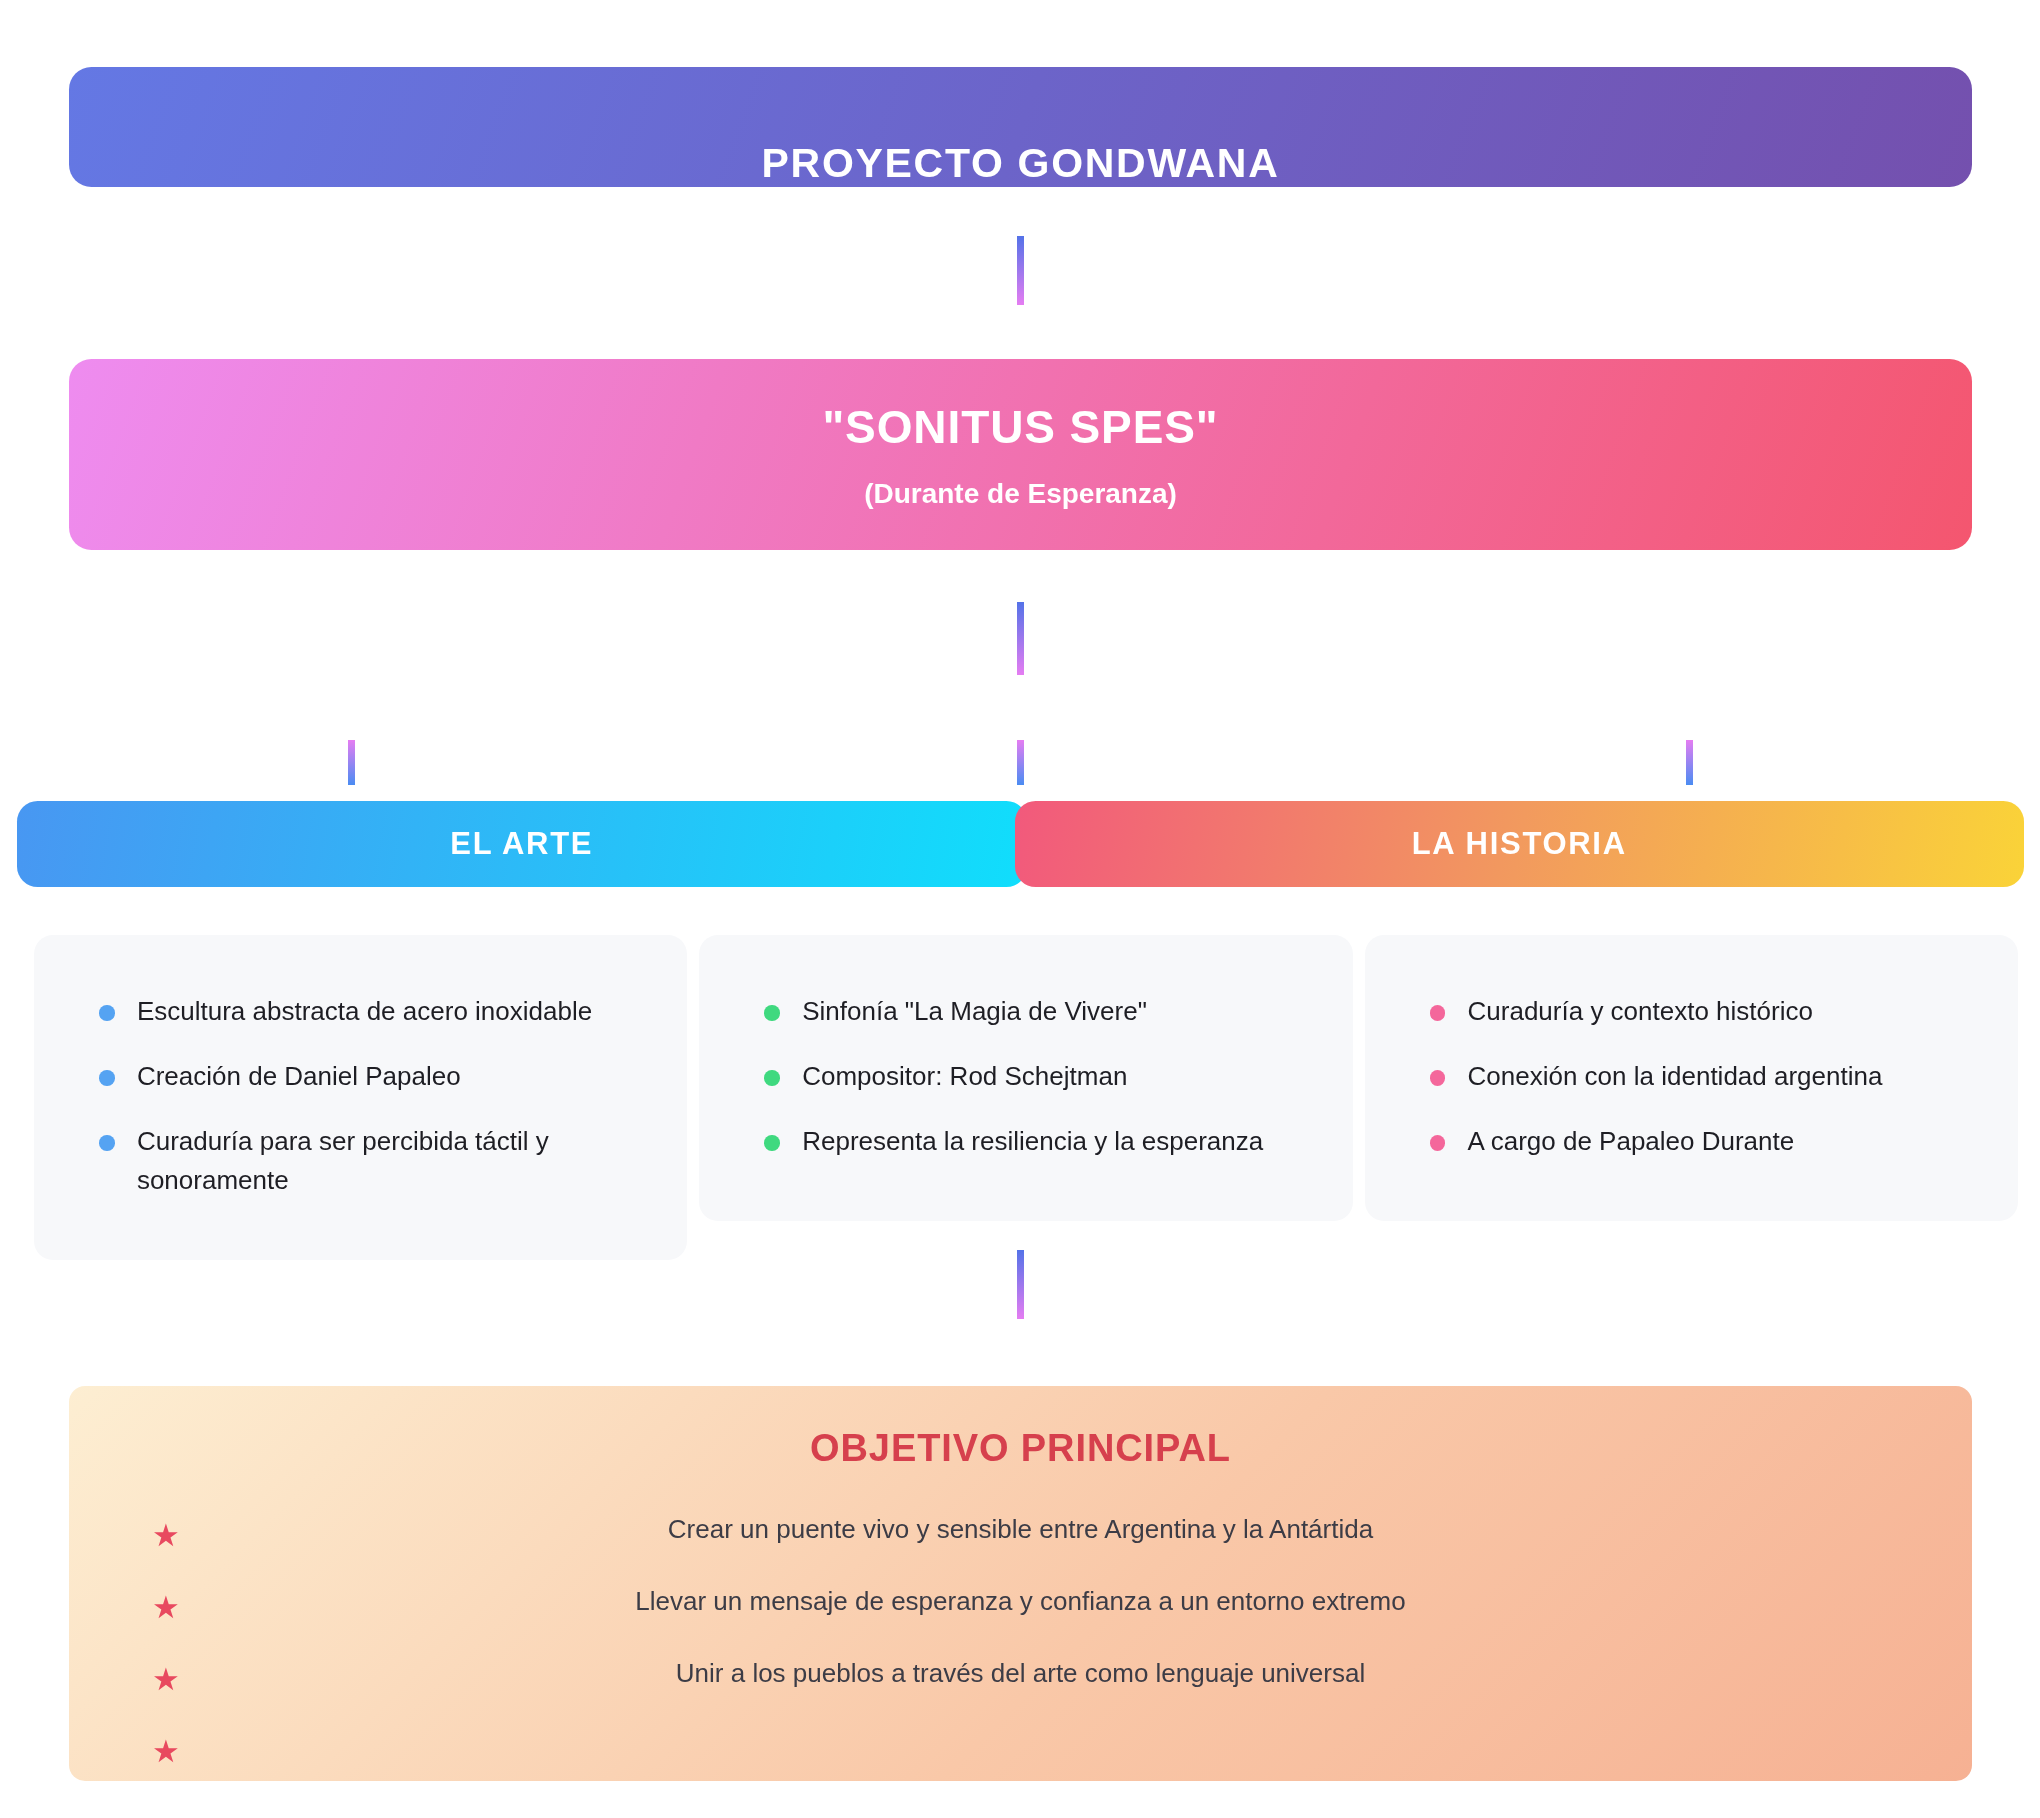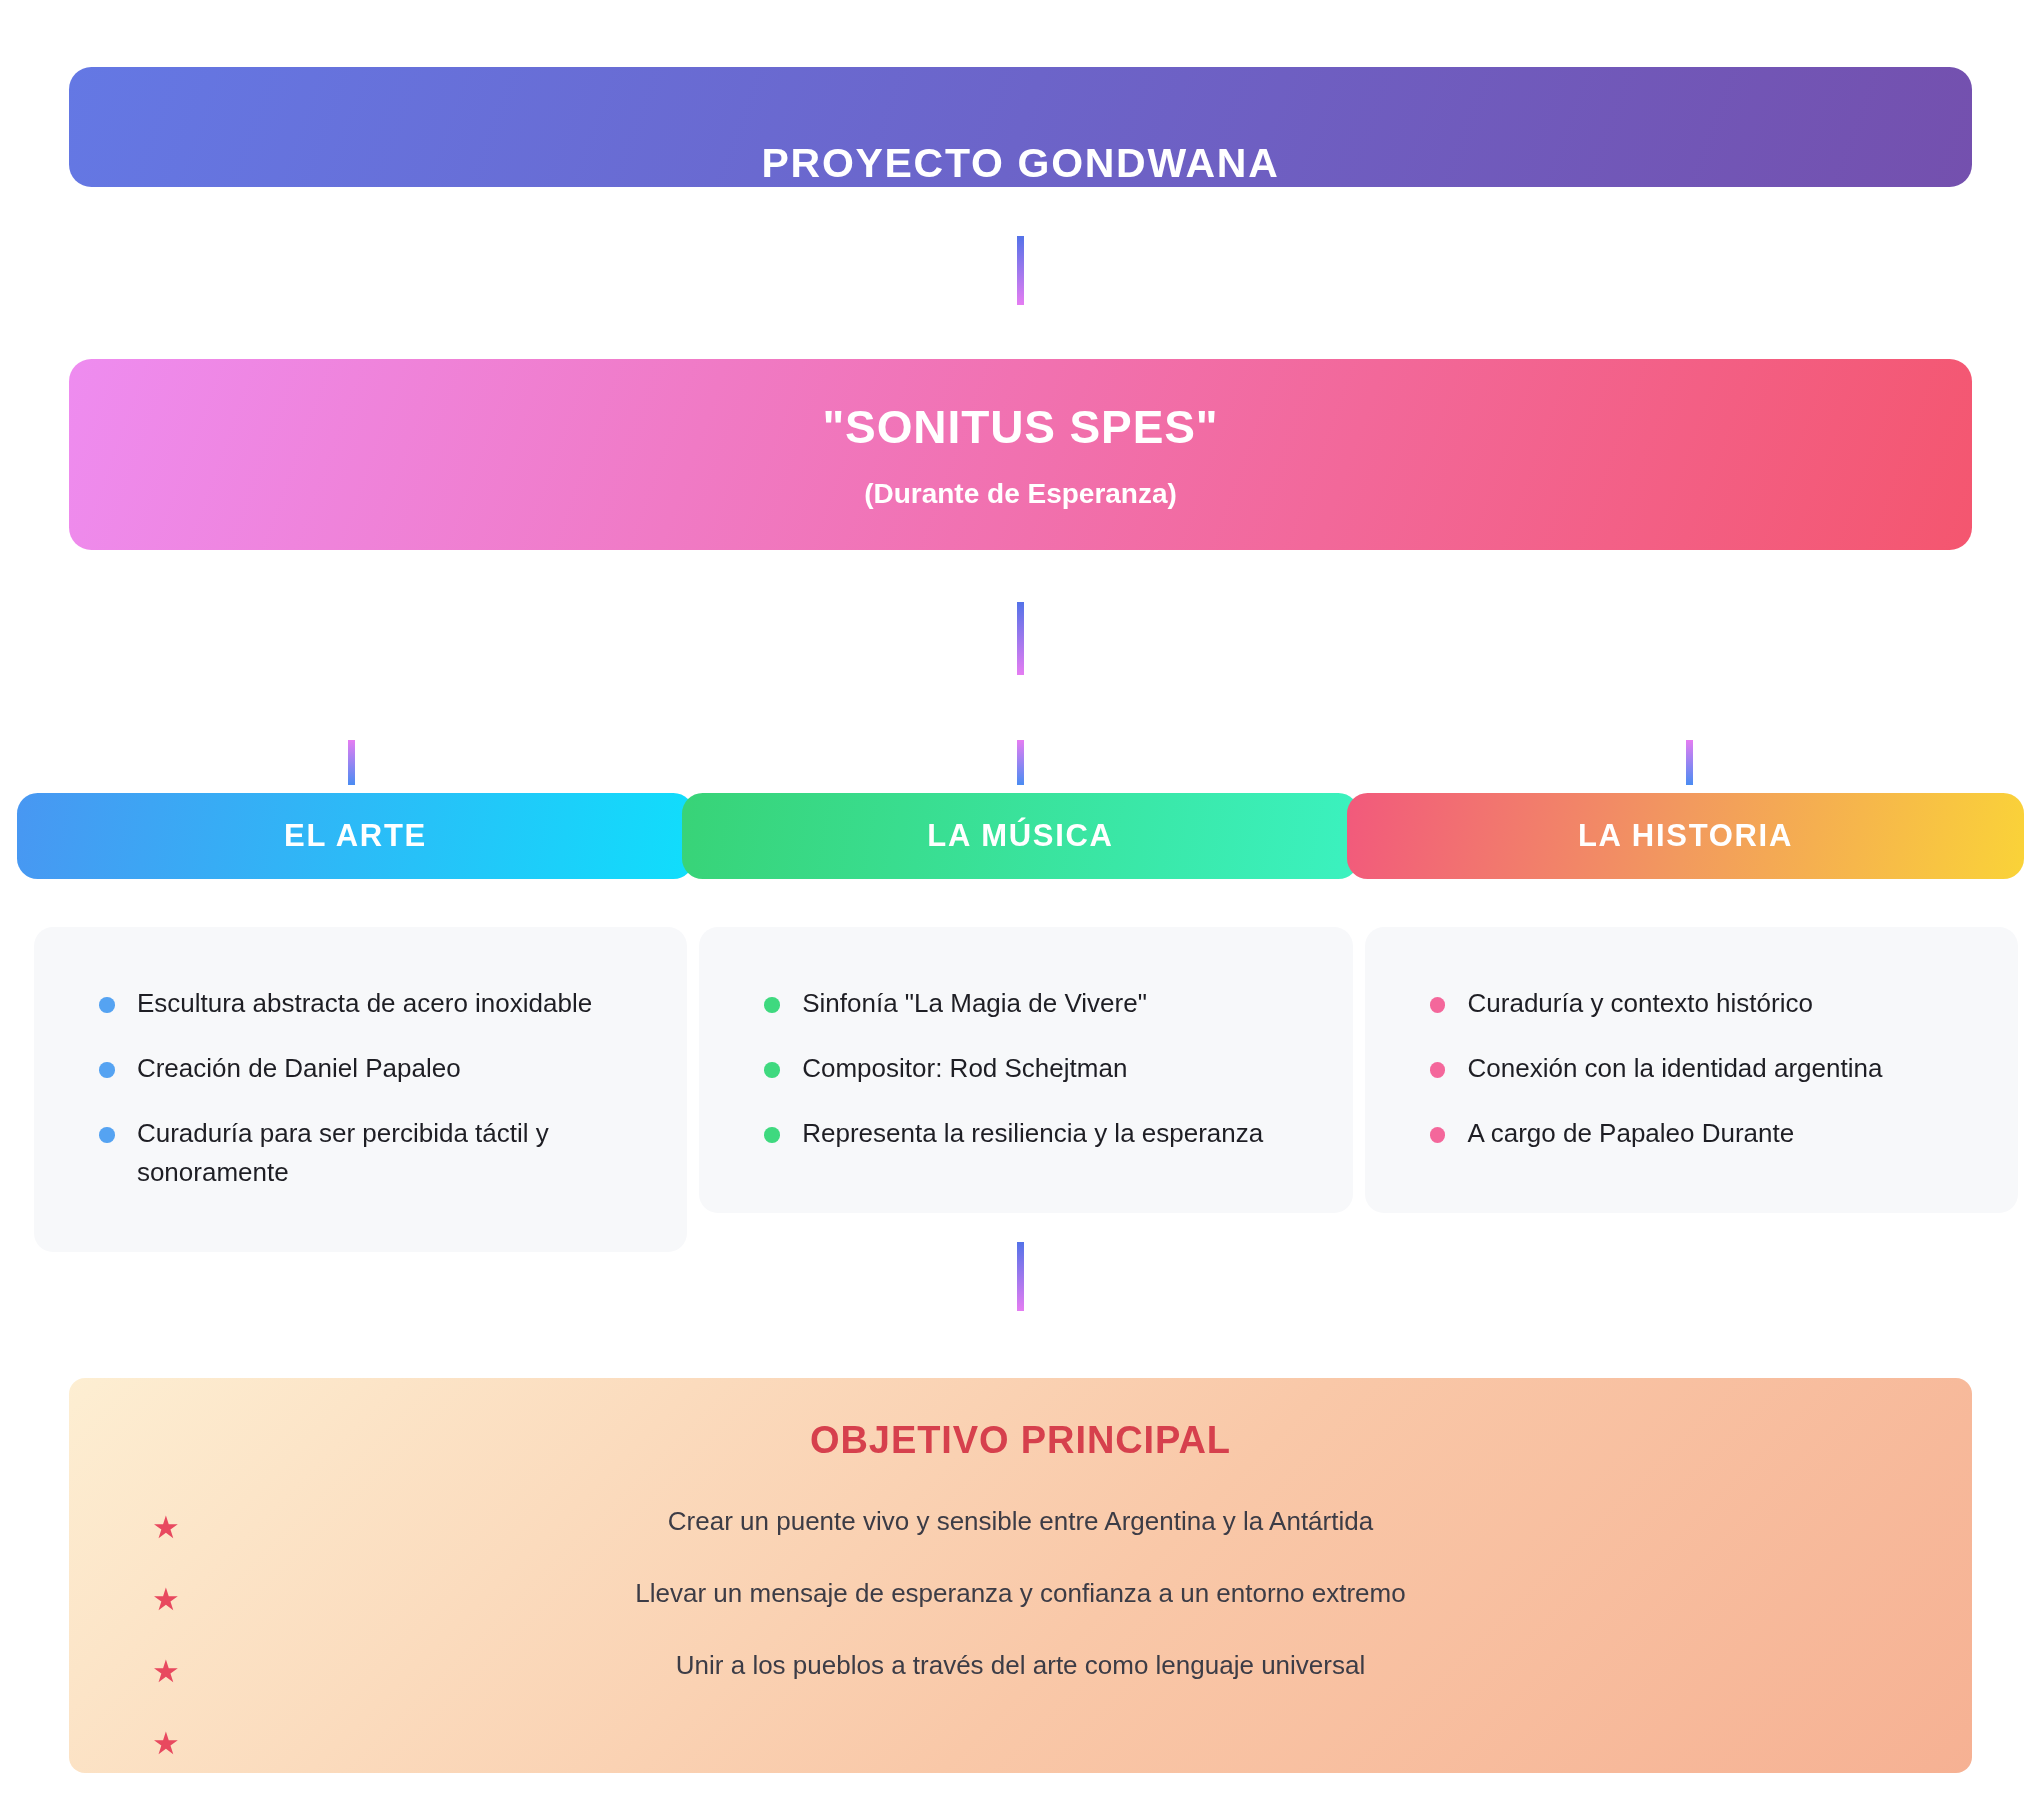--- a/index.html
+++ b/index.html
@@ -44,21 +44,21 @@
     margin: 54px 69px 0;
     height: 191px;
     border-radius: 22.4px;
     background: linear-gradient(110deg, #ee8cf0 0%, #f4566f 100%);
     display: flex; flex-direction: column; align-items: center; justify-content: center;
   }
   .banner2-title { color: #fff; font-size: 46px; font-weight: bold; letter-spacing: 0.9px; }
   .banner2-sub   { color: #fff; font-size: 28px; font-weight: bold; margin-top: 24px; }
 
   
-  .headers { display: flex; margin: 8px 17px; }
+  .headers { display: flex; margin: 16px 17px; }
   .header {
     flex: 1; height: 86px; border-radius: 20.6px;
     display: flex; align-items: center; justify-content: center;
     color: #fff; font-size: 31px; font-weight: bold; letter-spacing: 1.7px;
     position: relative;
   }
   .header + .header { margin-left: -12px; }
   .header.arte     { background: linear-gradient(100deg, #4897f2 0%, #10defc 100%); z-index: 1; }
   .header.musica   { background: linear-gradient(100deg, #38d377 0%, #3bf2c0 100%); z-index: 2; }
   .header.historia { background: linear-gradient(100deg, #f2597c 0%, #f29a5e 50%, #fad338 100%); z-index: 3; }
@@ -129,23 +129,20 @@
     </div>
   <div class="col">
       <div class="connector rev"></div>
     </div>
 </div>
 
 <div class="headers">
   <div class="header arte">
     <span>EL ARTE</span>
   </div>
-  <div class="header musica">
-    <span>LA MÚSICA</span>
-  </div>
   <div class="header historia">
     <span>LA HISTORIA</span>
   </div>
 </div>
 
 <div class="cards">
   <div class="card">
     <div class="bullet-item">
       <span class="dot arte"></span>
       <span>Escultura abstracta de acero inoxidable</span>

